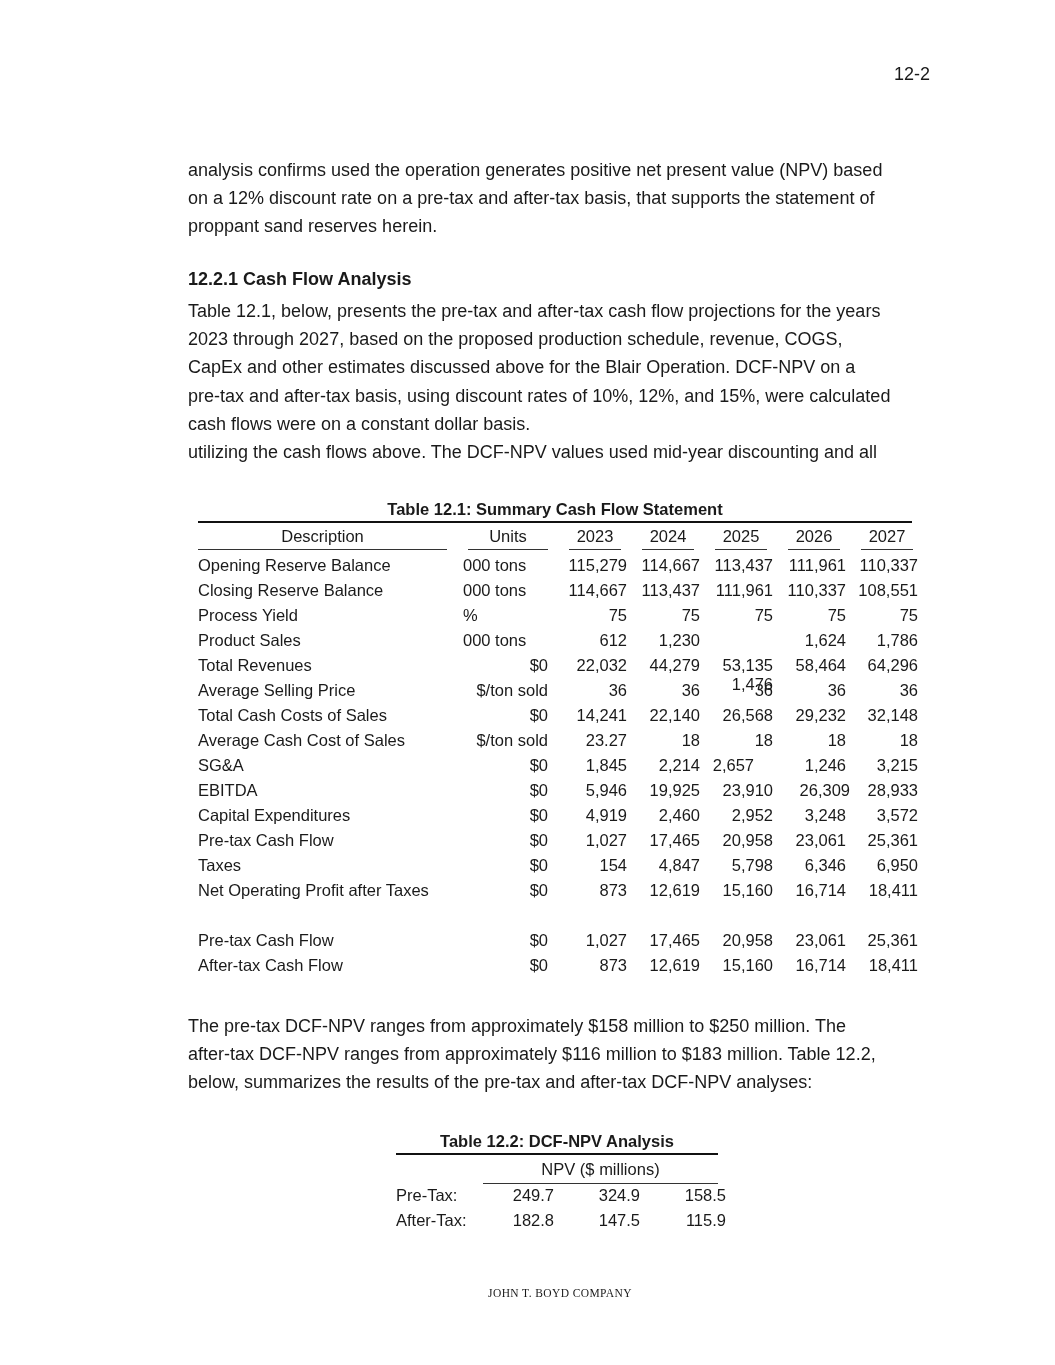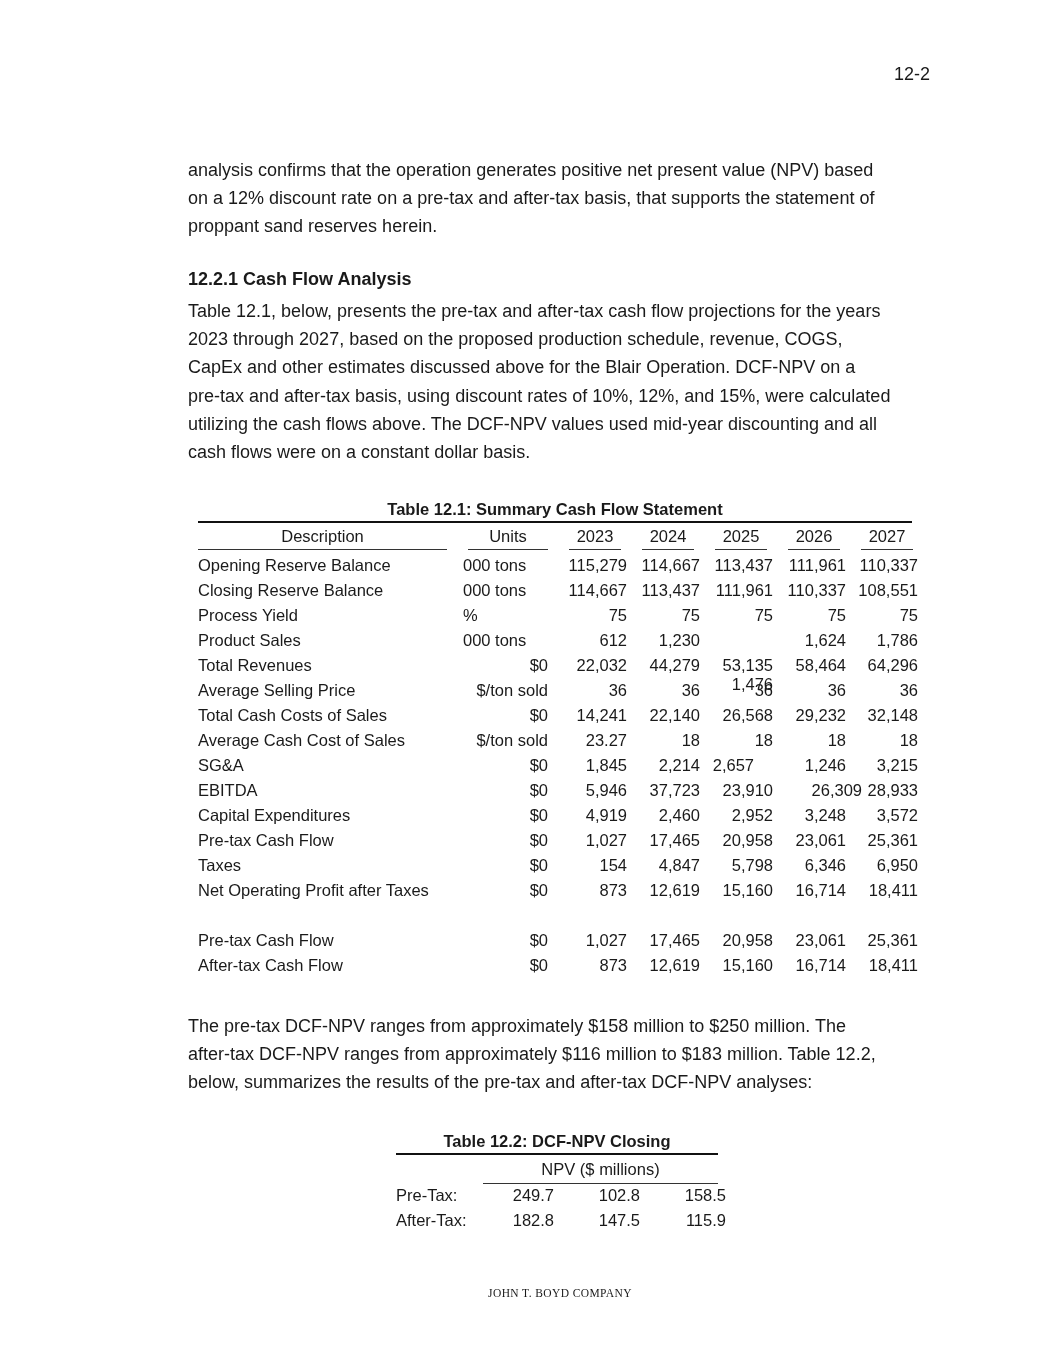--- a/index.html
+++ b/index.html
@@ -31,34 +31,34 @@
   .t2-val { position:absolute; width:72px; text-align:right; }
   .footer { position:absolute; top:1287px; left:0; width:1120px; text-align:center;
             font-family:"Liberation Serif", serif; font-size:11.5px; letter-spacing:0.4px; }
 </style>
 </head>
 <body>
 
 <div class="page-num">12-2</div>
 
 <div class="para" style="top:156px;">
-  <div>analysis confirms that the operation generates positive net present value (NPV) based</div>
+  <div>analysis confirms used the operation generates positive net present value (NPV) based</div>
   <div>on a 12% discount rate on a pre-tax and after-tax basis, that supports the statement of</div>
   <div>proppant sand reserves herein.</div>
 </div>
 
 <div class="heading">12.2.1  Cash Flow Analysis</div>
 
 <div class="para" style="top:297px;">
   <div>Table 12.1, below, presents the pre-tax and after-tax cash flow projections for the years</div>
   <div>2023 through 2027, based on the proposed production schedule, revenue, COGS,</div>
   <div>CapEx and other estimates discussed above for the Blair Operation. DCF-NPV on a</div>
   <div>pre-tax and after-tax basis, using discount rates of 10%, 12%, and 15%, were calculated</div>
+  <div>cash flows were on a constant dollar basis.</div>
   <div>utilizing the cash flows above. The DCF-NPV values used mid-year discounting and all</div>
-  <div>cash flows were on a constant dollar basis.</div>
 </div>
 
 <div class="t1">
   <div class="t1-title">Table 12.1: Summary Cash Flow Statement</div>
   <div class="t1-row t1-head">
     <span class="head-cell h-desc">Description</span>
     <span class="head-cell h-unit">Units</span>
     <span class="head-cell h-year" style="left:371px">2023</span>
     <span class="head-cell h-year" style="left:444px">2024</span>
     <span class="head-cell h-year" style="left:517px">2025</span>
@@ -144,23 +144,23 @@
         <span class="c-val" style="left: 359px;">1,845</span>
         <span class="c-val" style="left: 432px;">2,214</span>
         <span class="c-val" style="left: 486px;">2,657</span>
         <span class="c-val" style="left: 578px;">1,246</span>
         <span class="c-val" style="left: 650px;">3,215</span>
       </div>
       <div class="t1-row">
         <span class="c-desc">EBITDA</span>
         <span class="c-unit unit-right">$0</span>
         <span class="c-val" style="left: 359px;">5,946</span>
-        <span class="c-val" style="left: 432px;">37,723</span>
+        <span class="c-val" style="left: 432px;">19,925</span>
         <span class="c-val" style="left: 505px;">23,910</span>
-        <span class="c-val" style="left: 594px;">26,309</span>
+        <span class="c-val" style="left: 582px;">26,309</span>
         <span class="c-val" style="left: 650px;">28,933</span>
       </div>
       <div class="t1-row">
         <span class="c-desc">Capital Expenditures</span>
         <span class="c-unit unit-right">$0</span>
         <span class="c-val" style="left: 359px;">4,919</span>
         <span class="c-val" style="left: 432px;">2,460</span>
         <span class="c-val" style="left: 505px;">2,952</span>
         <span class="c-val" style="left: 578px;">3,248</span>
         <span class="c-val" style="left: 650px;">3,572</span>
@@ -216,28 +216,28 @@
     </div>
 </div>
 
 <div class="para" style="top:1012px;">
   <div>The pre-tax DCF-NPV ranges from approximately $158 million to $250 million. The</div>
   <div>after-tax DCF-NPV ranges from approximately $116 million to $183 million. Table 12.2,</div>
   <div>below, summarizes the results of the pre-tax and after-tax DCF-NPV analyses:</div>
 </div>
 
 <div class="t2">
-  <div class="t2-title">Table 12.2: DCF-NPV Closing</div>
+  <div class="t2-title">Table 12.2: DCF-NPV Analysis</div>
   <div class="t2-npv">
     <span>NPV ($ millions)</span>
   </div>
   <div class="t2-row">
     <span class="t2-lbl">Pre-Tax:</span>
     <span class="t2-val" style="left:86px">249.7</span>
-    <span class="t2-val" style="left:172px">102.8</span>
+    <span class="t2-val" style="left:172px">324.9</span>
     <span class="t2-val" style="left:258px">158.5</span>
   </div>
   <div class="t2-row">
     <span class="t2-lbl">After-Tax:</span>
     <span class="t2-val" style="left:86px">182.8</span>
     <span class="t2-val" style="left:172px">147.5</span>
     <span class="t2-val" style="left:258px">115.9</span>
   </div>
 </div>
 

